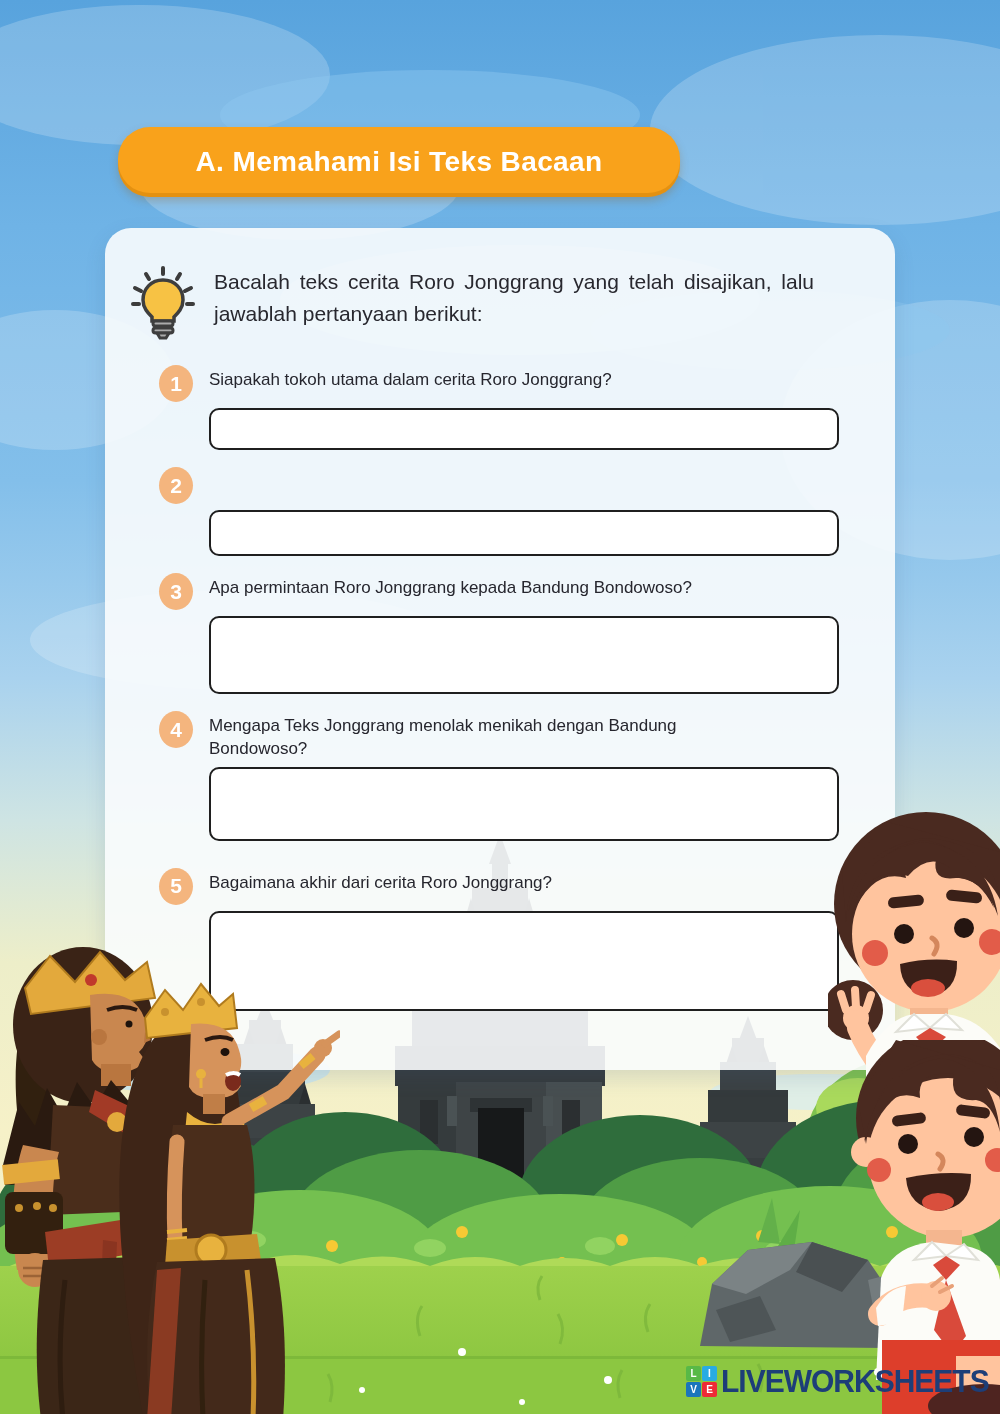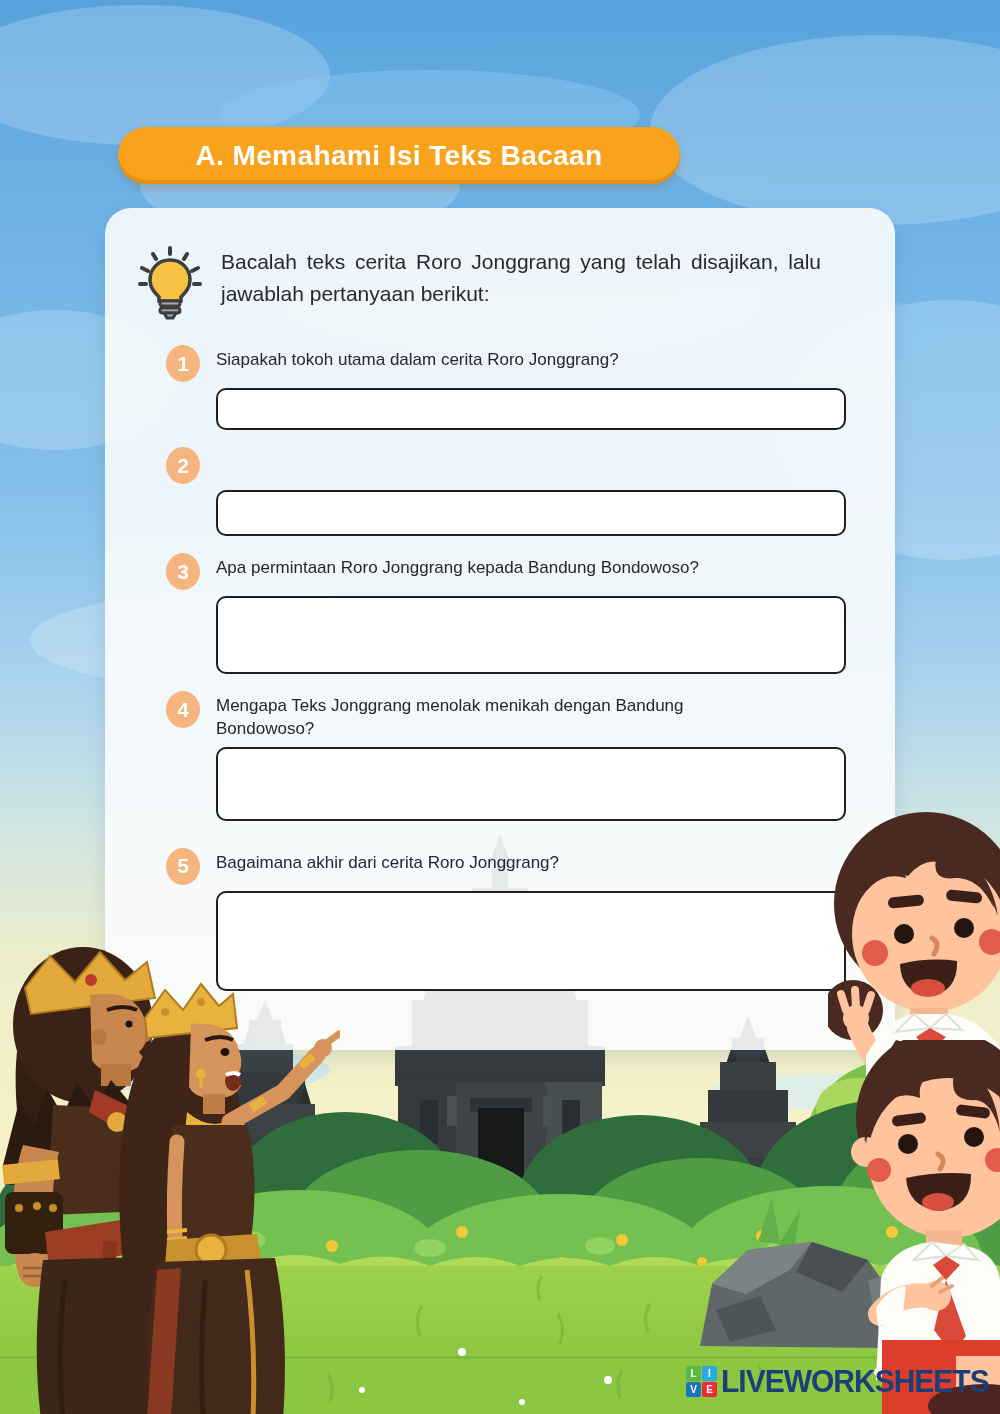--- a/index.html
+++ b/index.html
@@ -2,28 +2,28 @@
 <html><head>
 <meta charset="utf-8">
 <style>
   html,body{margin:0;padding:0;background:#dfe7ee;}
   .page{position:relative;width:1000px;height:1414px;overflow:hidden;
     font-family:"Liberation Sans",sans-serif;
     background:linear-gradient(180deg,#58A3DD 0%,#6FB3E6 16%,#83BFEA 34%,#A9D2EE 48%,#CEE4E3 58%,#EDEEC9 68%,#F6F1C8 80%,#EDEFC0 100%);}
   svg{display:block}
   .bg-svg,.scene-svg{position:absolute;left:0;top:0;z-index:1;}
   
-  .banner{position:absolute;left:118px;top:127px;width:562px;height:57px;z-index:7;
+  .banner{position:absolute;left:118px;top:127px;width:562px;height:70px;z-index:7;
     background:#F9A21B;border-radius:32px;display:flex;align-items:center;justify-content:center;
     box-shadow:0 4px 8px rgba(150,85,0,.25), inset 0 -4px 0 rgba(190,115,0,.35);}
   .banner-title{color:#FFFFFF;font-size:28px;font-weight:700;letter-spacing:.4px;}
   
-  .card{position:absolute;left:105px;top:208px;width:790px;height:842px;z-index:5;
+  .card{position:absolute;left:105px;top:228px;width:790px;height:842px;z-index:5;
     background:rgba(249,252,253,.9);border-radius:26px;box-sizing:border-box;
-    padding:34px 0 0 16px;box-shadow:0 8px 20px rgba(60,95,135,.16);}
+    padding:34px 0 0 9px;box-shadow:0 8px 20px rgba(60,95,135,.16);}
   .instruction-row{display:flex;gap:14px;margin:0 50px 0 12px;height:78px;}
   .bulb-wrap{width:74px;flex:none;}
   .instr-text{font-size:21px;line-height:1.5;width:600px;text-align:justify;color:#28282F;margin-top:4px;}
   .questions{margin-top:28px;padding-left:45px;}
   .question{margin-bottom:20px;}
   .question.extra-gap{margin-bottom:30px;}
   .q-head{display:flex;gap:16px;align-items:flex-start;}
   .q-badge{flex:none;width:34px;height:37px;border-radius:50%;background:#F4B57E;
     display:flex;align-items:center;justify-content:center;margin-top:-3px;}
   .q-num{color:#FFFFFF;font-size:21px;font-weight:700;}

